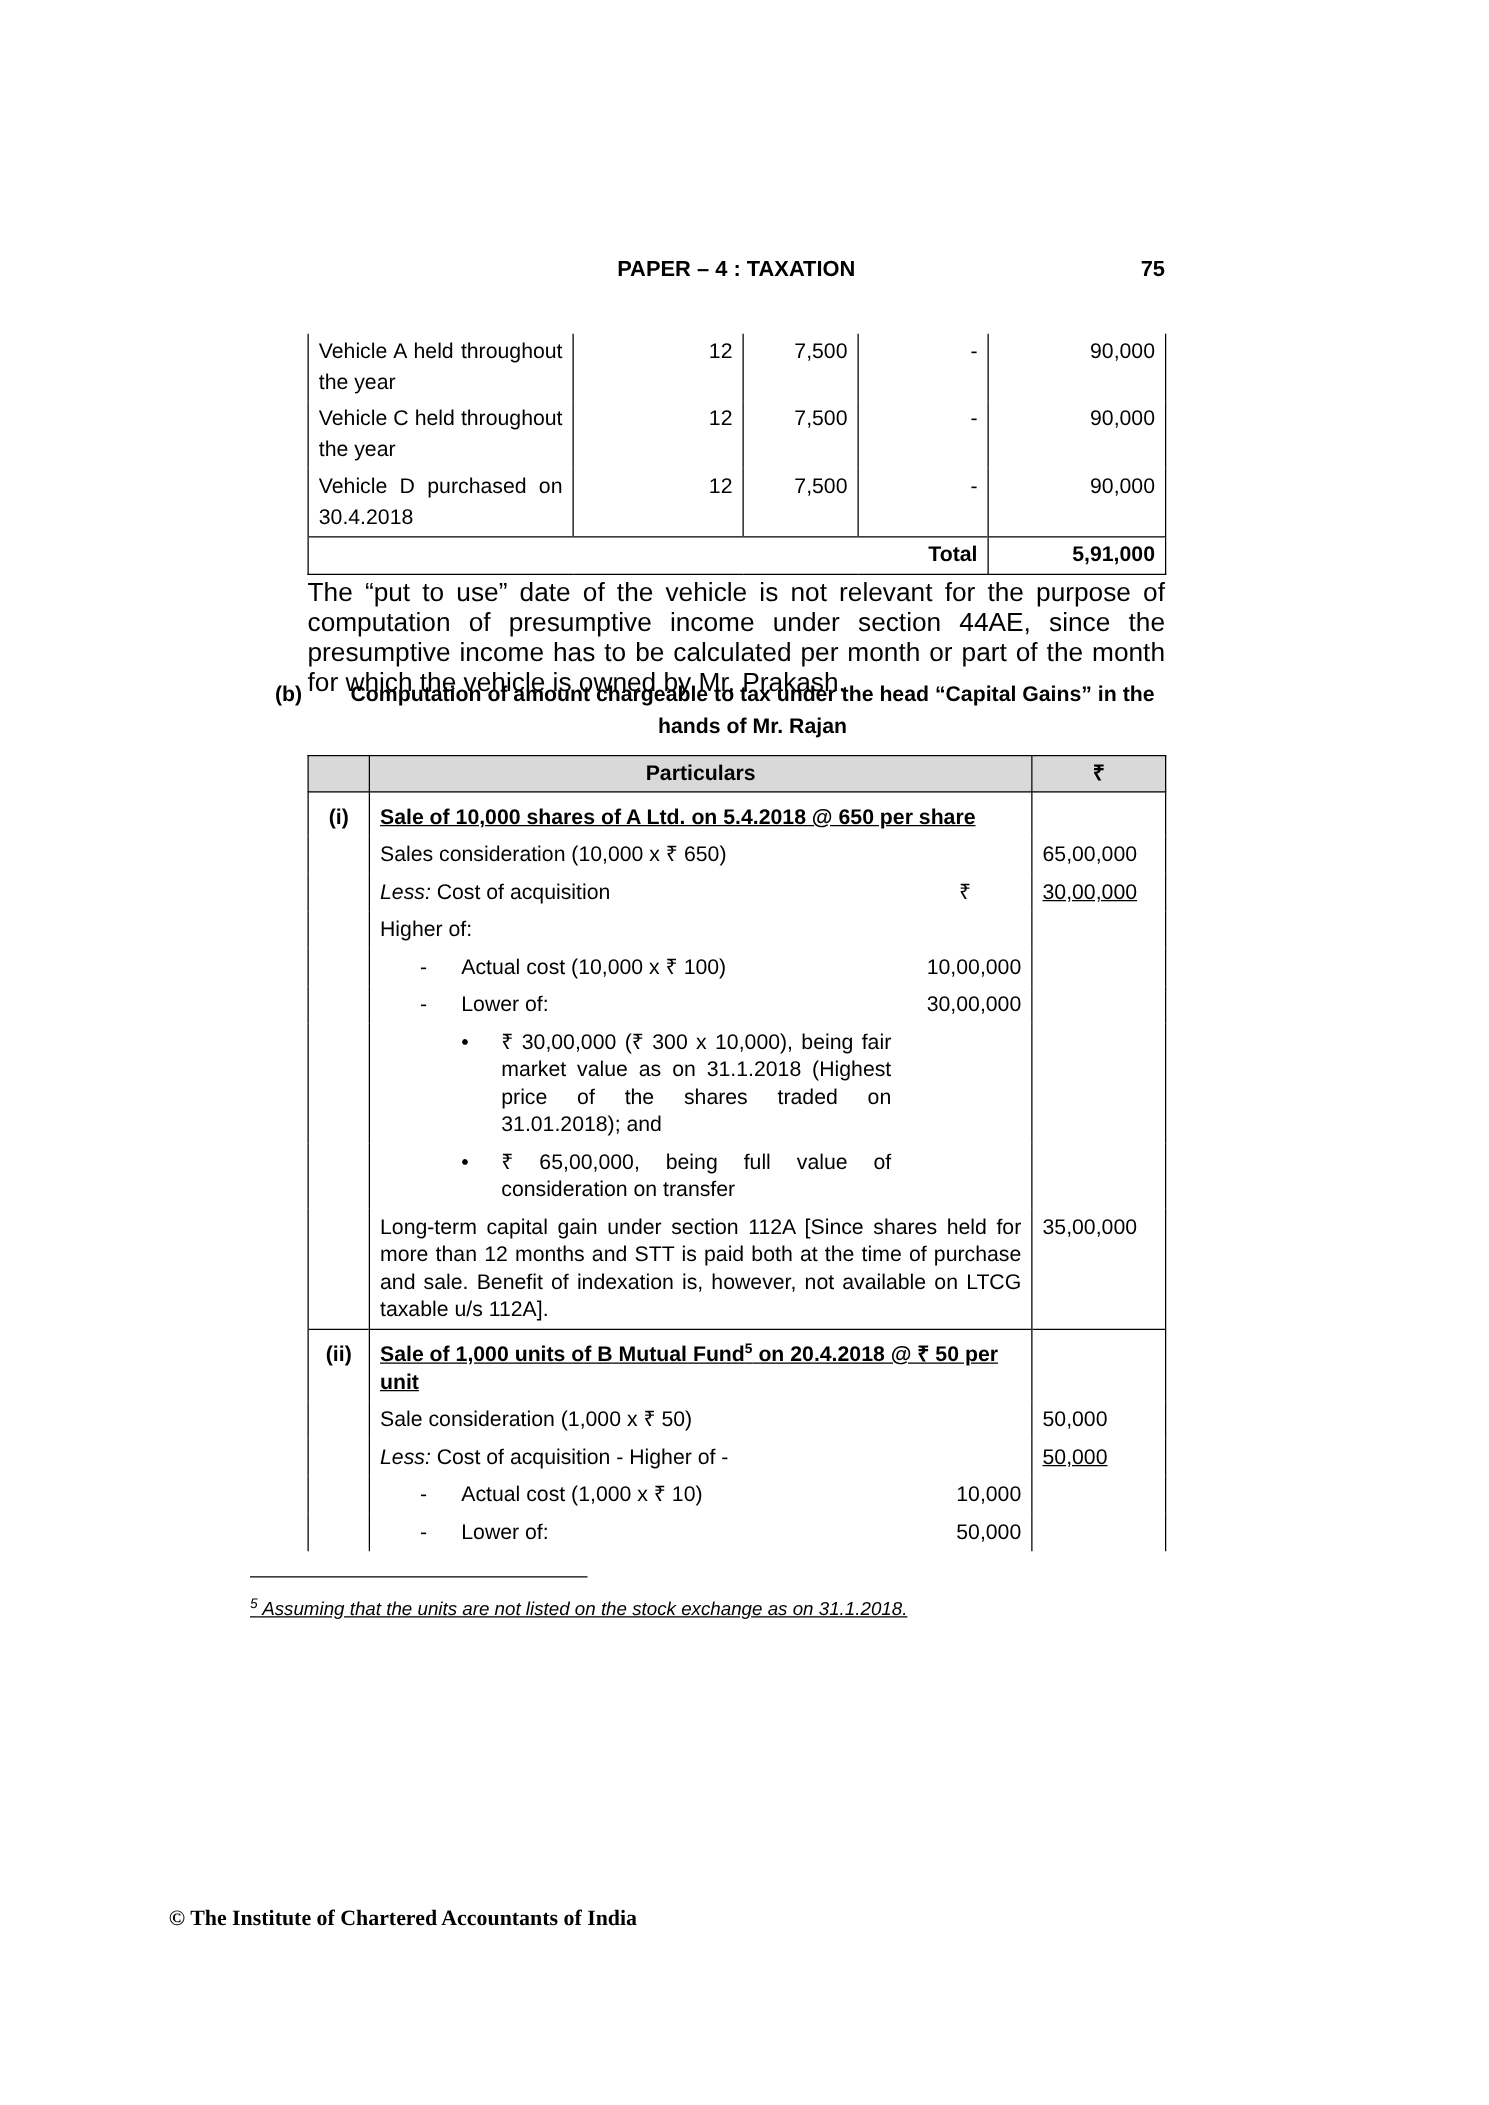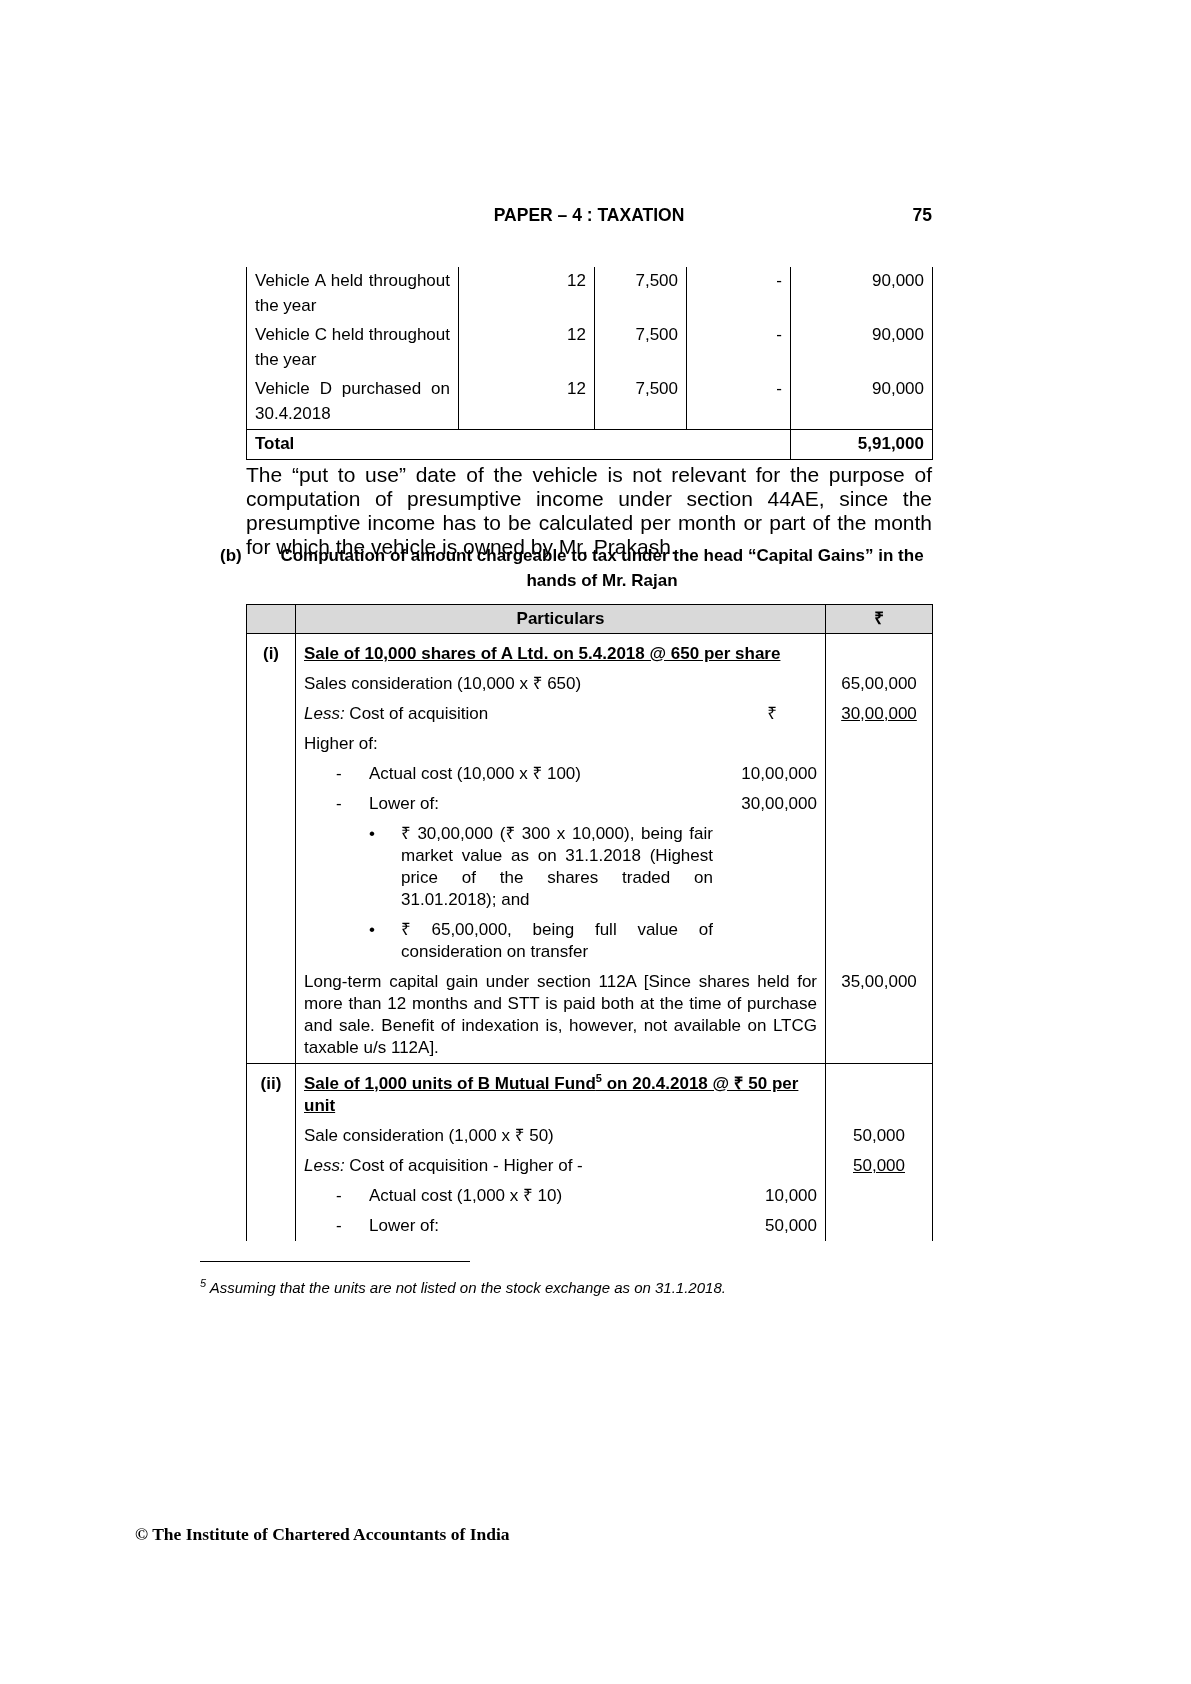--- a/index.html
+++ b/index.html
@@ -16,57 +16,57 @@
   .header-title { text-align:center; font-weight:bold; font-size:17.5px; }
   .header-page { position:absolute; right:0; top:0; font-weight:bold; font-size:17.5px; }
 
   
   .vtable { position:absolute; top:267px; left:246px; width:686px; border-collapse:collapse; font-size:17px; table-layout:fixed; }
   .vtable td { border-left:1px solid #000; border-right:1px solid #000; padding:1px 8px 3px 8px; vertical-align:top; line-height:25px; }
   .vtable .c-desc { text-align:justify; }
   .vtable .c-num, .vtable .c-rate, .vtable .c-dash { text-align:right; }
   .vtable .c-amt { text-align:right; }
   .vtable .total-row td { border-top:1px solid #000; border-bottom:1px solid #000; font-weight:bold; }
-  .vtable .total-label { }
+  .vtable .total-label { text-align:right; }
 
   
   .para { position:absolute; top:463px; left:246px; width:686px; font-size:21px; line-height:24px; text-align:justify; }
 
   
   .section-heading { position:absolute; top:543px; left:220px; width:712px; font-weight:bold; font-size:17px; line-height:25px; }
   .sec-label { position:absolute; left:0; top:0; }
   .sec-title { margin-left:52px; text-align:center; }
 
   
   .cgtable { position:absolute; top:604px; left:246px; width:686px; border-collapse:collapse; font-size:17px; table-layout:fixed; }
   .cgtable th, .cgtable td { border-left:1px solid #000; border-right:1px solid #000; vertical-align:top; line-height:22px; }
   .cgtable th { border-top:1px solid #000; border-bottom:1px solid #000; background:#d9d9d9; text-align:center; font-weight:bold; padding:3px 8px; font-size:17px; }
   .cgtable td { padding:4px 8px; }
   .cgtable .sno { text-align:center; font-weight:bold; }
-  .cgtable .amt { text-align:center;margin-top:16px; }
+  .cgtable .amt { text-align:left;margin-top:16px; }
   .cgtable .row-sep td { border-top:1px solid #000; }
   .cgtable .pad-top td { padding-top:9px; }
   .heading-u { font-weight:bold; text-decoration:underline; }
   .amt-underline { text-decoration:underline; }
   .pline { display:flex; justify-content:space-between; }
   .pinner { width:90px; text-align:right; flex-shrink:0; }
   .pinner-sym { width:90px; text-align:center; flex-shrink:0; }
   .indent1 { padding-left:49px; }
   .dash-line { display:flex; padding-left:32px; }
   .dash-mark { width:33px; flex-shrink:0; }
   .bullet-line { display:flex; padding-left:65px; }
   .bullet-mark { width:32px; flex-shrink:0; }
   .bullet-text { width:312px; text-align:justify; }
   .just { text-align:justify;margin-top:28px; }
   .italic { font-style:italic; }
   sup { font-size:11px; vertical-align:super; line-height:0; }
 
   
   .footnote-rule { position:absolute; top:1261px; left:200px; width:270px; border-top:1.5px solid #000; }
-  .footnote { position:absolute; top:1278px; left:200px; width:720px; font-size:15px; font-style:italic; line-height:20px; }
+  .footnote { position:absolute; top:1278px; left:200px; width:720px; font-size:15px; font-style:italic; line-height:20px;text-decoration:underline; }
 
   
   .page-footer { position:absolute; top:1524px; left:135px; font-family:"Liberation Serif", serif; font-weight:bold; font-size:17.5px; }
 </style>
 </head>
 <body>
 
 <div class="page">
 
   <div class="header">

